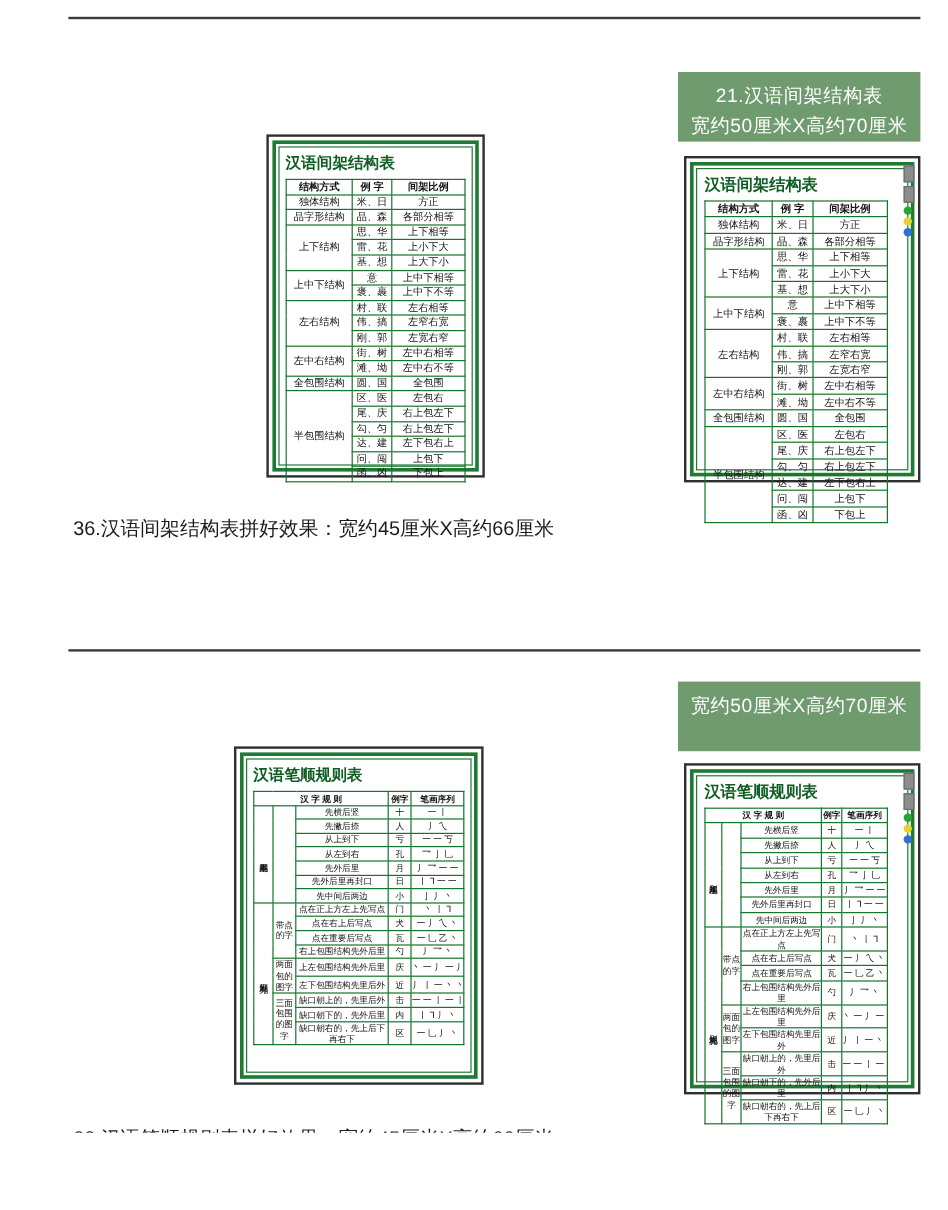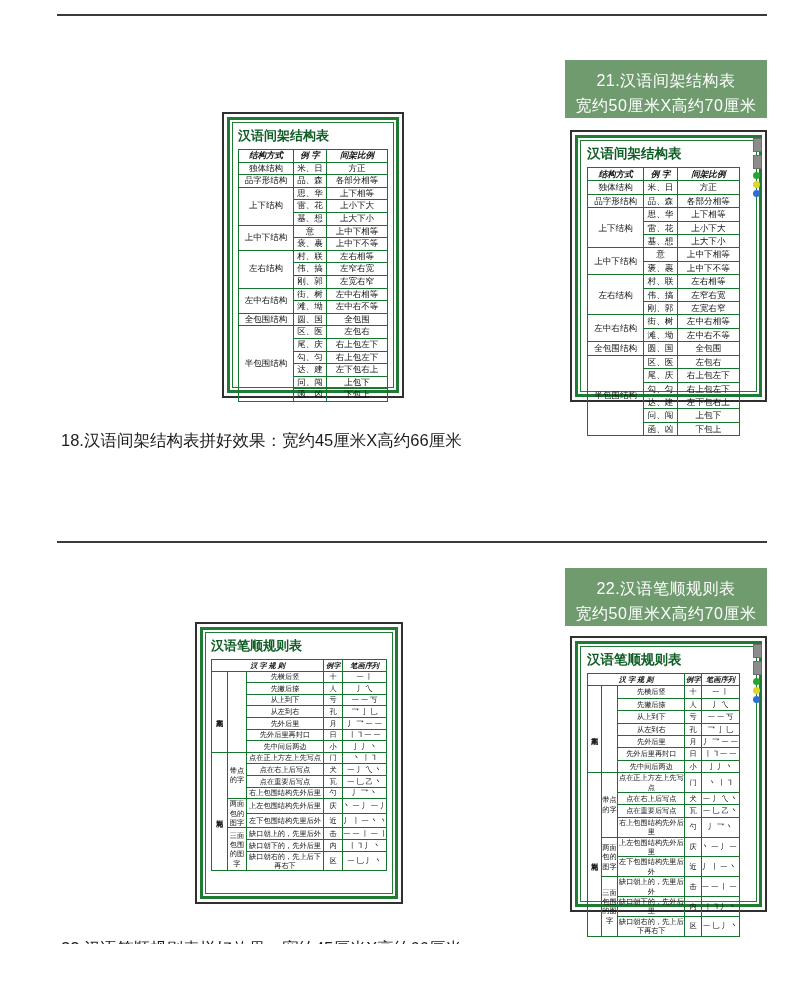--- a/index.html
+++ b/index.html
@@ -84,21 +84,21 @@
     table-layout: fixed;
   }
   table.grid td {
     border: 1px solid #16752c;
     text-align: center;
     color: #111;
     padding: 0;
     overflow: hidden;
     white-space: nowrap;
   }
-  td.hdr { font-weight: bold; font-style: italic; }
+  td.hdr { font-weight: bold; }
   td.lbl { font-weight: normal; }
 
   
   .small .poster-title { font-size: 13px; }
   .small table.grid td { font-size: 8.5px; height: 11.6px; line-height: 11.6px; }
   .small .poster .inner { padding: 3px 5px 5px 5px; }
 
   
   .big .poster-title { font-size: 13.5px; }
   .big table.grid td { font-size: 8.6px; height: 12.4px; line-height: 12.4px; }
@@ -361,24 +361,23 @@
       <div class="sidemark" style="top:8px;">
         <div class="bar"></div>
         <div class="bar"></div>
         <div class="dot g"></div>
         <div class="dot y"></div>
         <div class="dot b"></div>
       </div>
     </div>
   </div>
 
-  <div class="caption" style="left:44px; top:430px;">18.汉语间架结构表拼好效果：宽约45厘米X高约66厘米</div>
+  <div class="caption" style="left:44px; top:430px;">36.汉语间架结构表拼好效果：宽约45厘米X高约66厘米</div>
 
   <div class="banner" style="left:548px; top:568px; width:202px; height:58px;">
-    <div>22.汉语笔顺规则表</div>
     <div>宽约50厘米X高约70厘米</div>
   </div>
 
   <div class="small so">
     <div class="poster" style="left:178px; top:622px; width:208px; height:282px;">
       <div class="outer">
         <div class="mid2">
           <div class="inner">
             <div class="poster-title">汉语笔顺规则表</div>
             <table class="grid tiny">

